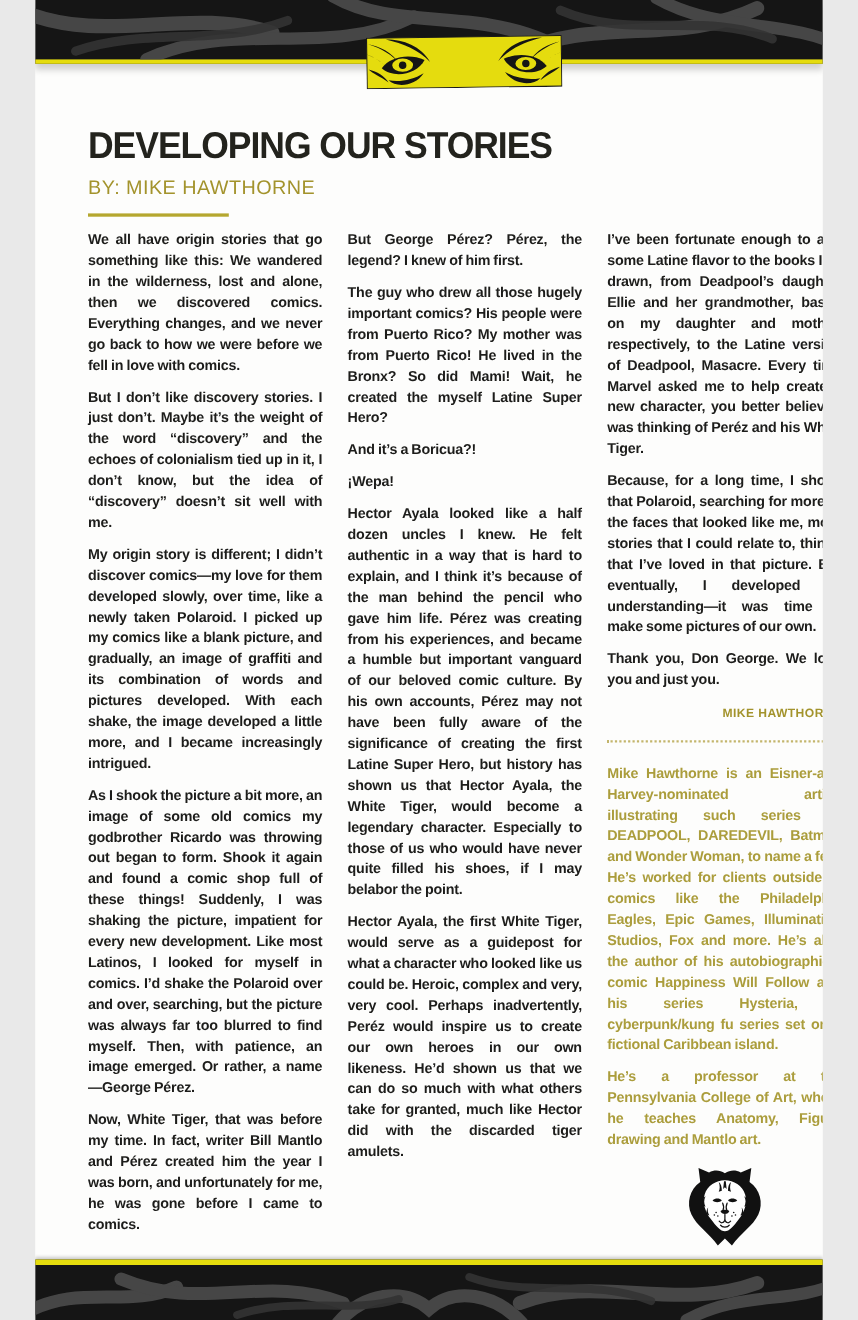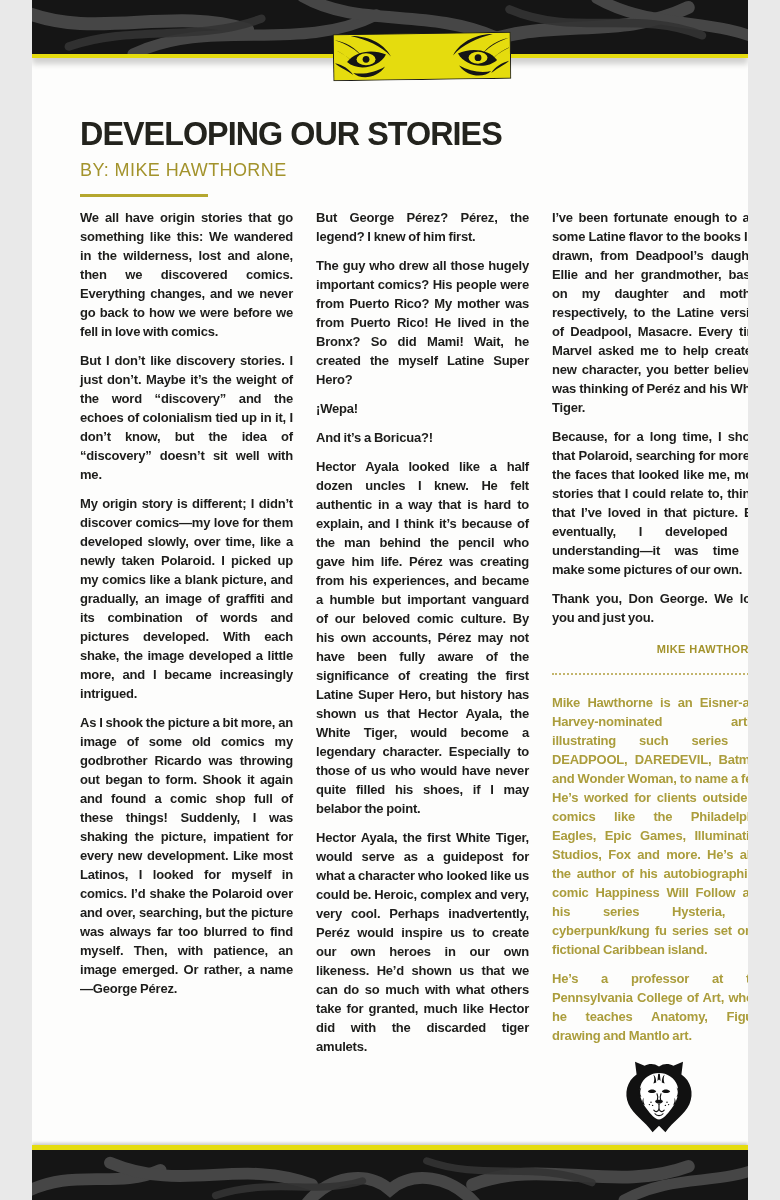--- a/index.html
+++ b/index.html
@@ -113,29 +113,30 @@
     <div class="rule"></div>
   </div>
 
   <div class="columns">
 
     <div class="col">
         <p>We all have origin stories that go something like this: We wandered in the wilderness, lost and alone, then we discovered comics. Everything changes, and we never go back to how we were before we fell in love with comics.</p>
         <p>But I don’t like discovery stories. I just don’t. Maybe it’s the weight of the word “discovery” and the echoes of colonialism tied up in it, I don’t know, but the idea of “discovery” doesn’t sit well with me.</p>
         <p>My origin story is different; I didn’t discover comics—my love for them developed slowly, over time, like a newly taken Polaroid. I picked up my comics like a blank picture, and gradually, an image of graffiti and its combination of words and pictures developed. With each shake, the image developed a little more, and I became increasingly intrigued.</p>
         <p>As I shook the picture a bit more, an image of some old comics my godbrother Ricardo was throwing out began to form. Shook it again and found a comic shop full of these things! Suddenly, I was shaking the picture, impatient for every new development. Like most Latinos, I looked for myself in comics. I’d shake the Polaroid over and over, searching, but the picture was always far too blurred to find myself. Then, with patience, an image emerged. Or rather, a name—George Pérez.</p>
+        <p>Now, White Tiger, that was before my time. In fact, writer Bill Mantlo and Pérez created him the year I was born, and unfortunately for me, he was gone before I came to comics.</p>
       </div>
 
     <div class="vdivider"></div>
 
     <div class="col">
         <p>But George Pérez? Pérez, the legend? I knew of him first.</p>
         <p>The guy who drew all those hugely important comics? His people were from Puerto Rico? My mother was from Puerto Rico! He lived in the Bronx? So did Mami! Wait, he created the myself Latine Super Hero?</p>
+        <p>And it’s a Boricua?!</p>
         <p>¡Wepa!</p>
-        <p>And it’s a Boricua?!</p>
         <p>Hector Ayala looked like a half dozen uncles I knew. He felt authentic in a way that is hard to explain, and I think it’s because of the man behind the pencil who gave him life. Pérez was creating from his experiences, and became a humble but important vanguard of our beloved comic culture. By his own accounts, Pérez may not have been fully aware of the significance of creating the first Latine Super Hero, but history has shown us that Hector Ayala, the White Tiger, would become a legendary character. Especially to those of us who would have never quite filled his shoes, if I may belabor the point.</p>
         <p>Hector Ayala, the first White Tiger, would serve as a guidepost for what a character who looked like us could be. Heroic, complex and very, very cool. Perhaps inadvertently, Peréz would inspire us to create our own heroes in our own likeness. He’d shown us that we can do so much with what others take for granted, much like Hector did with the discarded tiger amulets.</p>
       </div>
 
     <div class="vdivider"></div>
 
     <div class="col">
       <div>
           <p>I’ve been fortunate enough to add some Latine flavor to the books I’ve drawn, from Deadpool’s daughter Ellie and her grandmother, based on my daughter and mother, respectively, to the Latine version of Deadpool, Masacre. Every time Marvel asked me to help create a new character, you better believe I was thinking of Peréz and his White Tiger.</p>
           <p>Because, for a long time, I shook that Polaroid, searching for more of the faces that looked like me, more stories that I could relate to, things that I’ve loved in that picture. But eventually, I developed an understanding—it was time to make some pictures of our own.</p>

